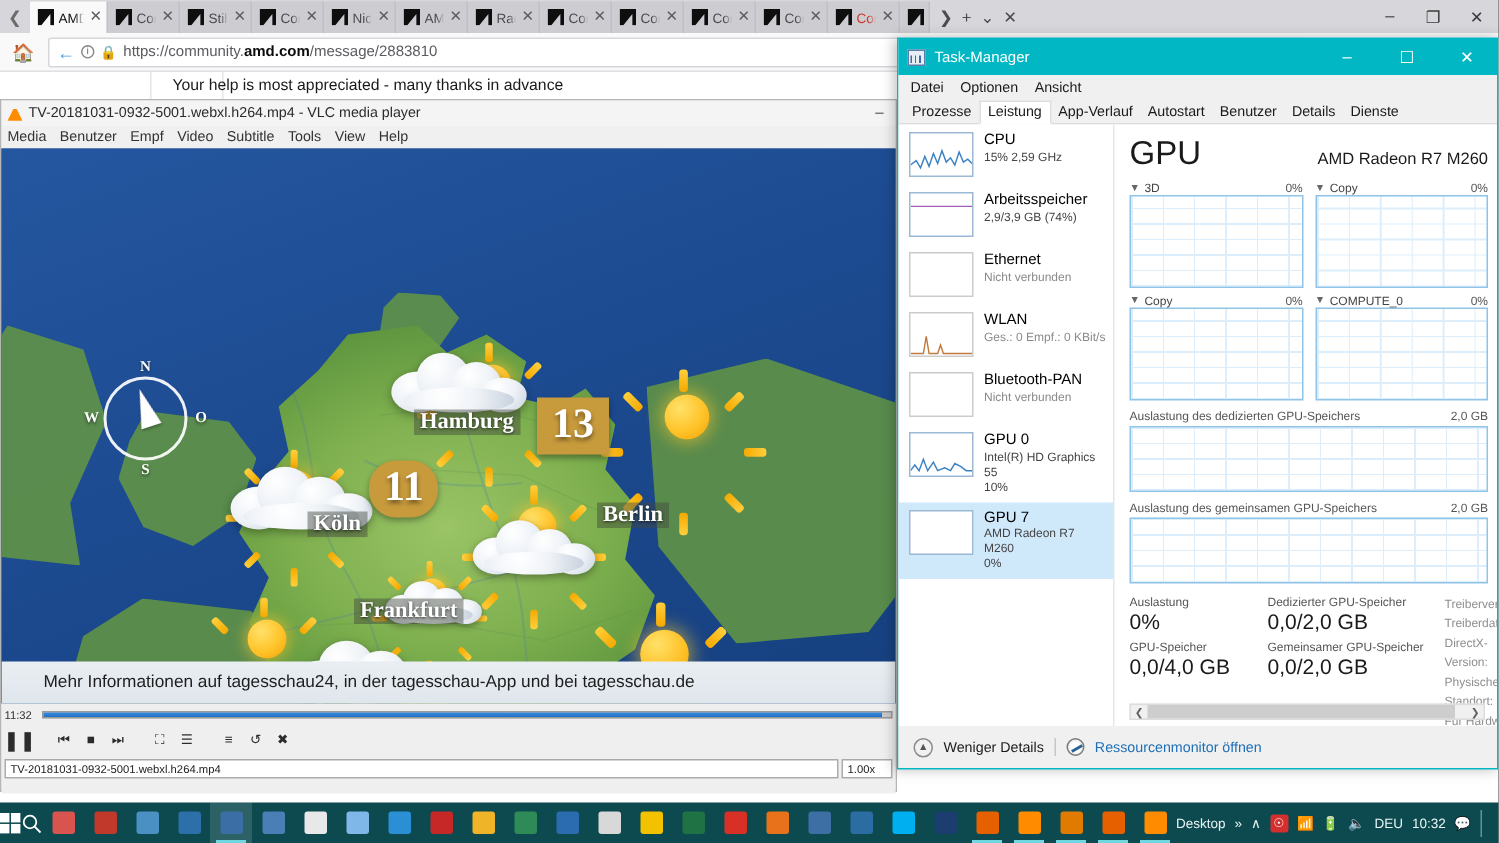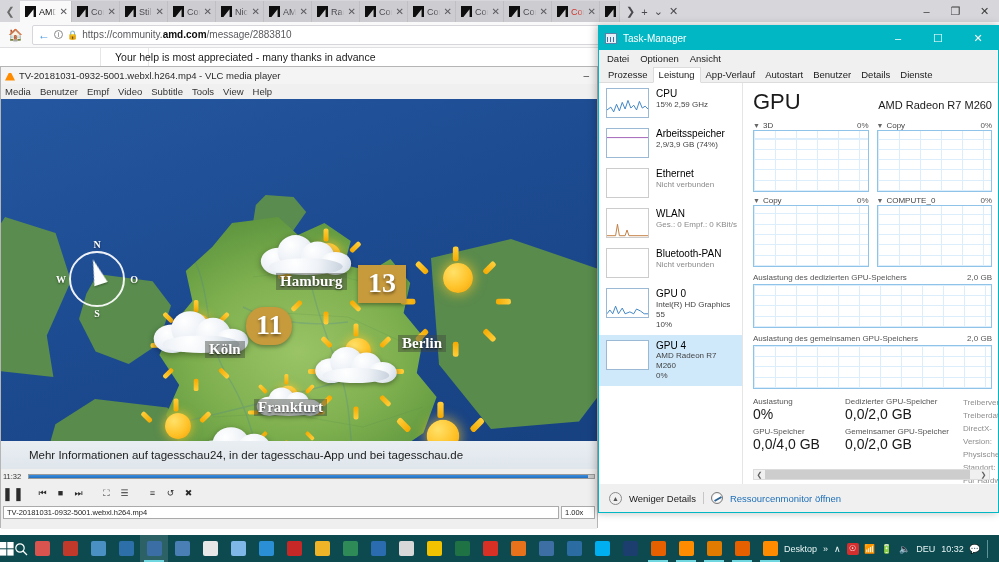--- a/index.html
+++ b/index.html
@@ -523,21 +523,21 @@
               <i style="left:16px;top:2px;width:34px;height:32px"></i>
               <i style="left:38px;top:8px;width:32px;height:30px"></i>
               <i style="left:56px;top:18px;width:30px;height:22px"></i>
               <i style="left:8px;top:24px;width:70px;height:16px"></i>
             </div>
           </div>
         <div id="city-host">
             <div class="citylabel" style="left: 275px; top: 174px;">Hamburg</div>
             <div class="citylabel" style="left: 397px; top: 236px;">Berlin</div>
             <div class="citylabel" style="left: 204px; top: 242px;">Köln</div>
-            <div class="citylabel" style="left: 253px; top: 300px;">Frankfurt</div>
+            <div class="citylabel" style="left: 235px; top: 300px;">Frankfurt</div>
             <div class="citylabel" style="left: 269px; top: 349px;">Stuttgart</div>
           </div>
         <div id="temp-host">
             <div class="tempbox" style="left: 357px; top: 166px; background: rgb(199, 154, 60);">13</div>
             <div class="tempbox" style="left: 245px; top: 208px; background: rgb(199, 154, 60); border-radius: 18px;">11</div>
             <div class="tempbox" style="left: 265px; top: 368px; background: rgb(138, 173, 69);">8</div>
           </div>
 
         <div class="captionbar">
           <span>Mehr Informationen auf tagesschau24, in der tagesschau-App und bei tagesschau.de</span>
@@ -661,21 +661,21 @@
               <div class="tm-it-name">GPU 0</div>
               <div class="tm-it-sub">Intel(R) HD Graphics 55</div>
               <div class="tm-it-sub">10%</div>
             </span>
           </div>
           <div class="tm-item sel">
             <span class="tm-thumb" style="border-color:#9bb8d4">
               <svg viewBox="0 0 43 30" preserveAspectRatio="none"></svg>
             </span>
             <span>
-              <div class="tm-it-name">GPU 4</div>
+              <div class="tm-it-name">GPU 7</div>
               <div class="tm-it-sub">AMD Radeon R7 M260</div>
               <div class="tm-it-sub">0%</div>
             </span>
           </div>
         </div>
 
       <div class="tm-detail">
         <div class="tm-d-head">
           <span class="tm-d-title">GPU</span>
           <span class="tm-d-model">AMD Radeon R7 M260</span>

